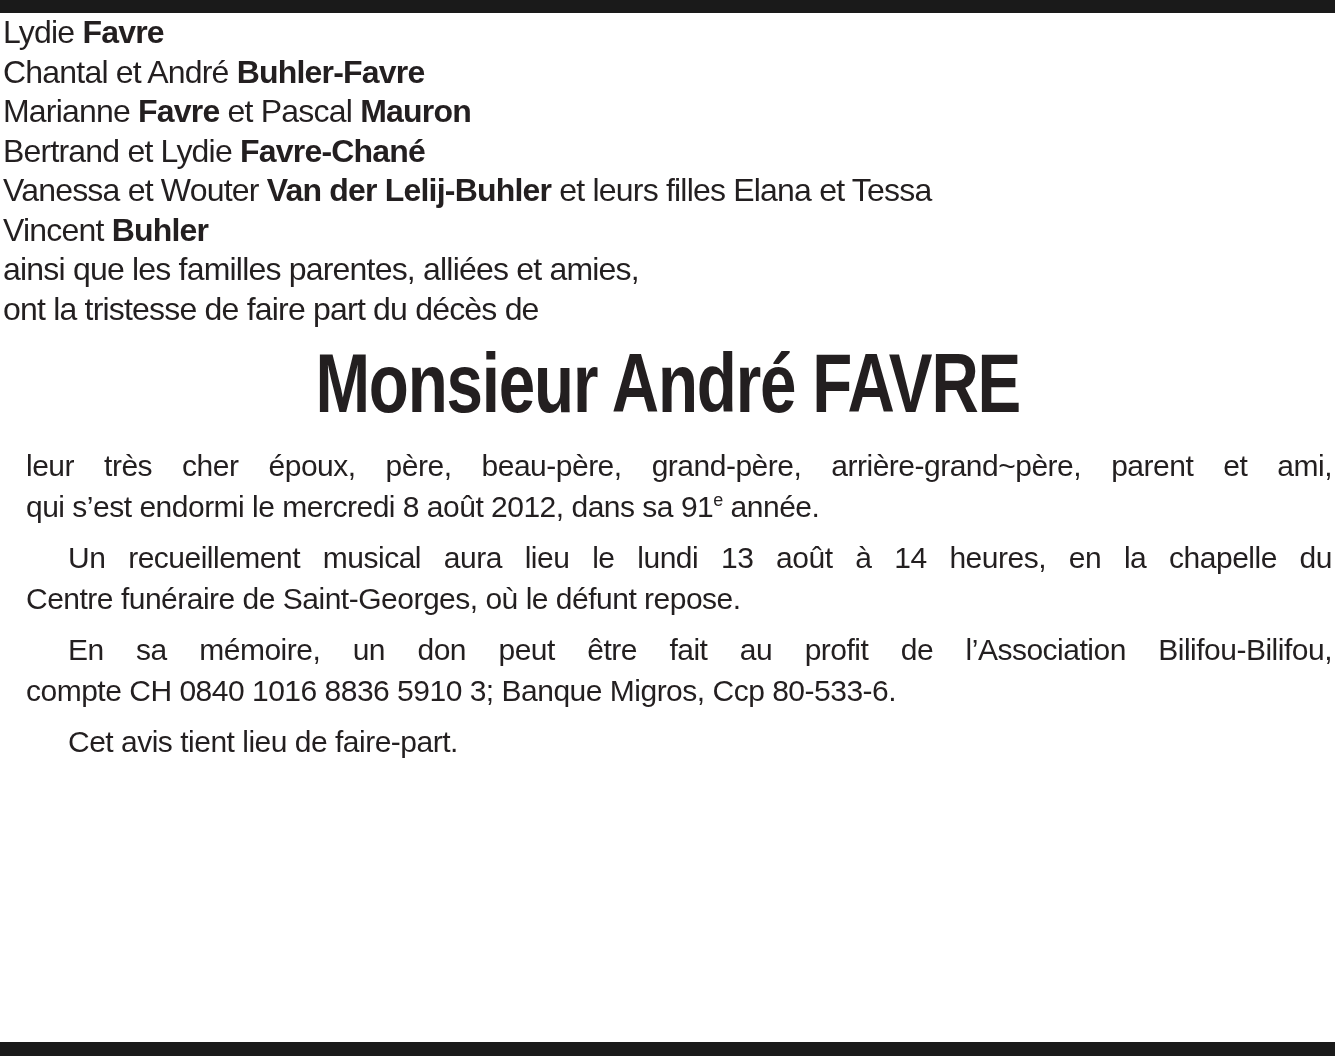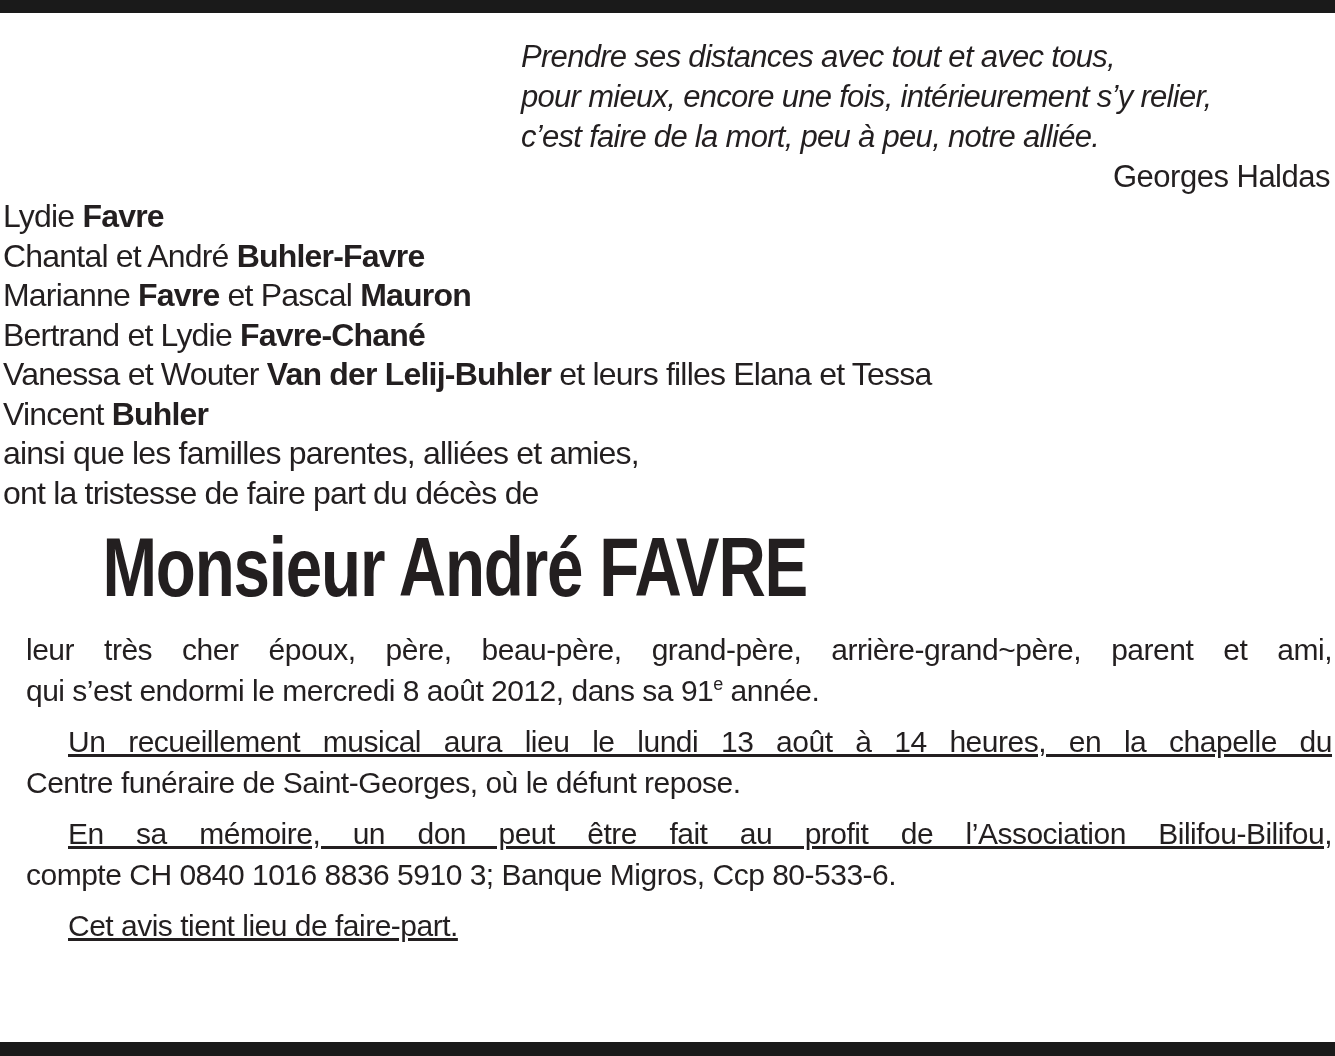--- a/index.html
+++ b/index.html
@@ -38,20 +38,21 @@
   .family {
     font-size: 32px;
     line-height: 39.5px;
     letter-spacing: -0.8px;
   }
   .fline { white-space: nowrap; }
   .family b, .bodytext b { font-weight: 700; }
 
   
   .title-row {
+    text-align: center;
     margin-top: 4px;
     height: 100px;
     line-height: 100px;
   }
   .title-text {
     display: inline-block;
     font-weight: 700;
     font-size: 84px;
     letter-spacing: -1.5px;
     transform: scaleX(0.78);
@@ -62,39 +63,31 @@
   
   .bodytext {
     margin-top: 12px;
     font-size: 30px;
     line-height: 41px;
     letter-spacing: -0.5px;
     margin-left: 23px;
   }
   .para { margin: 0 0 10px 0; }
   .bline { min-height: 41px; }
-  .bline.indent { padding-left: 42px; text-decoration: underline; }
+  .bline.indent { padding-left: 42px; }
   .bline.justify { text-align: justify; text-align-last: justify; }
   sup { font-size: 60%; line-height: 0; vertical-align: super; }
 </style>
 </head>
 <body>
 
 <div class="rule rule-top"></div>
 
 <div class="content">
 
-  <div class="quote-block">
-    <div class="quote-lines">
-        <div class="qline">Prendre ses distances avec tout et avec tous,</div>
-        <div class="qline">pour mieux, encore une fois, intérieurement s’y relier,</div>
-        <div class="qline">c’est faire de la mort, peu à peu, notre alliée.</div>
-      </div>
-    <div class="quote-attr">Georges Haldas</div>
-  </div>
 
   <div class="family">
       <div class="fline"><span>Lydie </span><b>Favre</b></div>
       <div class="fline"><span>Chantal et André </span><b>Buhler-Favre</b></div>
       <div class="fline"><span>Marianne </span><b>Favre</b><span> et Pascal </span><b>Mauron</b></div>
       <div class="fline"><span>Bertrand et Lydie </span><b>Favre-Chané</b></div>
       <div class="fline"><span>Vanessa et Wouter </span><b>Van der Lelij-Buhler</b><span> et leurs filles Elana et Tessa</span></div>
       <div class="fline"><span>Vincent </span><b>Buhler</b></div>
       <div class="fline"><span>ainsi que les familles parentes, alliées et amies,</span></div>
       <div class="fline"><span>ont la tristesse de faire part du décès de</span></div>

